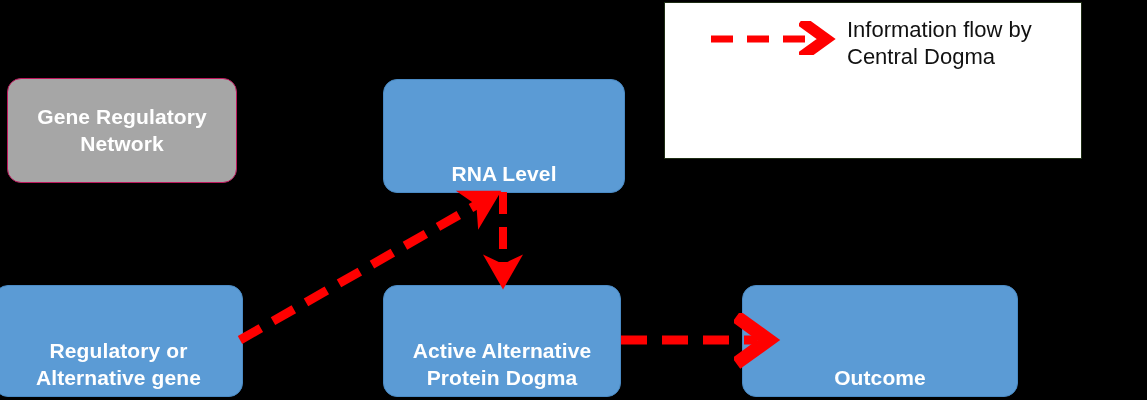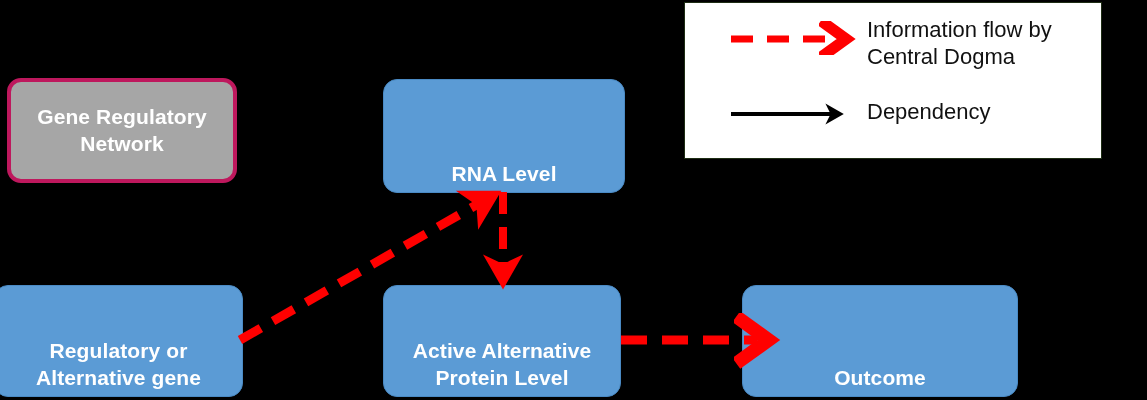--- a/index.html
+++ b/index.html
@@ -30,28 +30,28 @@
     padding: 4px 10px;
     letter-spacing: 0.1px;
   }
   .node-blue {
     background: #5B9BD5;
     border: 1px solid #4a8ac4;
     align-items: flex-end;
   }
   .node-gray {
     background: #A6A6A6;
-    border: 4px solid #be185d;
+    border: 1px solid #be185d;
   }
   .node-label { display: block; }
 
   
   #legend {
     position: absolute;
-    left: 684px;
+    left: 664px;
     top: 2px;
     width: 418px;
     height: 157px;
     background: #ffffff;
     border: 1px solid #1e2d14;
     box-sizing: border-box;
     padding-left: 20px;
   }
   .legend-row {
     position: absolute;
@@ -98,21 +98,21 @@
     <span class="node-label">RNA Level</span>
   </div>
 
   <div class="node node-blue" style="left:-6px; top:285px; width:249px; height:112px;">
     <span class="node-label">Regulatory or
 Alternative gene</span>
   </div>
 
   <div class="node node-blue" style="left:383px; top:285px; width:238px; height:112px;">
     <span class="node-label">Active Alternative
-Protein Level</span>
+Protein Dogma</span>
   </div>
 
   <div class="node node-blue" style="left:742px; top:285px; width:276px; height:112px;">
     <span class="node-label">Outcome</span>
   </div>
 
   <svg class="overlay" viewBox="0 0 1147 400">
     <defs>
       <marker id="redChevron" markerWidth="7" markerHeight="7" refX="2.6" refY="3" orient="auto" markerUnits="strokeWidth">
         <path d="M0.3,0.4 L3.9,3 L0.3,5.6" fill="none" stroke="#FF0000" stroke-width="1.5" stroke-linecap="butt" stroke-linejoin="miter"></path>
@@ -137,27 +137,16 @@
           <marker id="lgRedChevron" markerWidth="7" markerHeight="7" refX="2.6" refY="3" orient="auto" markerUnits="strokeWidth">
             <path d="M0.3,0.4 L3.9,3 L0.3,5.6" fill="none" stroke="#FF0000" stroke-width="1.6" stroke-linecap="butt"></path>
           </marker>
         </defs>
         <line x1="24" y1="18" x2="130" y2="18" stroke="#FF0000" stroke-width="7" stroke-dasharray="22,14" marker-end="url(#lgRedChevron)"></line>
       </svg>
       <div class="legend-text">Information flow by
 Central Dogma</div>
     </div>
 
-    <div class="legend-row legend-row-2">
-      <svg class="legend-glyph" viewBox="0 0 152 34">
-        <defs>
-          <marker id="lgBlackArrow" markerWidth="6" markerHeight="6" refX="3.4" refY="3" orient="auto" markerUnits="strokeWidth">
-            <path d="M0,0.4 L4.6,3 L0,5.6 L1.3,3 Z" fill="#000000"></path>
-          </marker>
-        </defs>
-        <line x1="24" y1="18" x2="132" y2="18" stroke="#000000" stroke-width="4" marker-end="url(#lgBlackArrow)"></line>
-      </svg>
-      <div class="legend-text legend-text-2">Dependency</div>
-    </div>
 
   </div>
 
 </div>
 
 </body></html>

